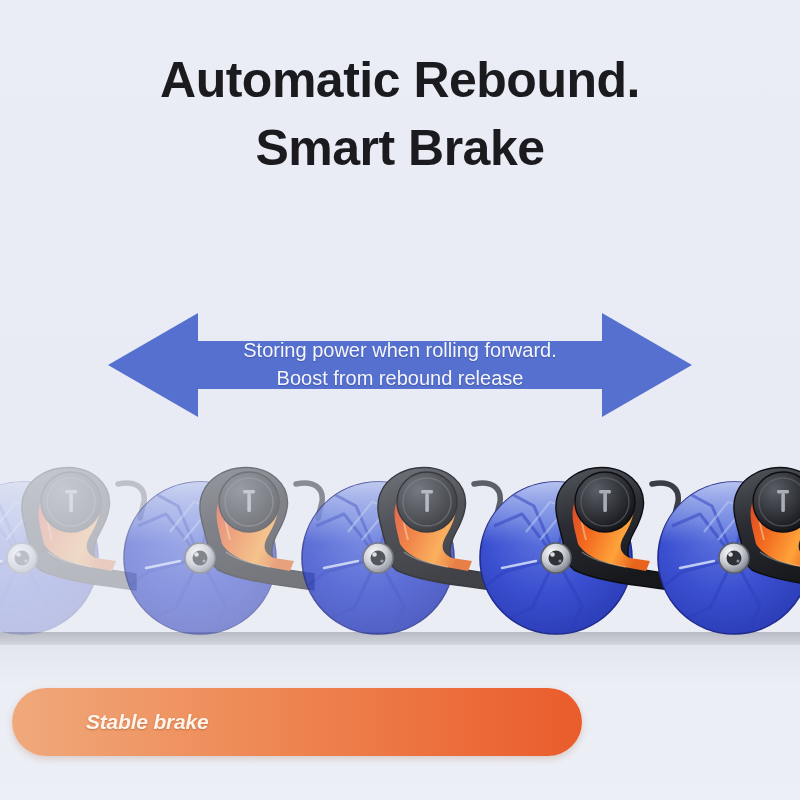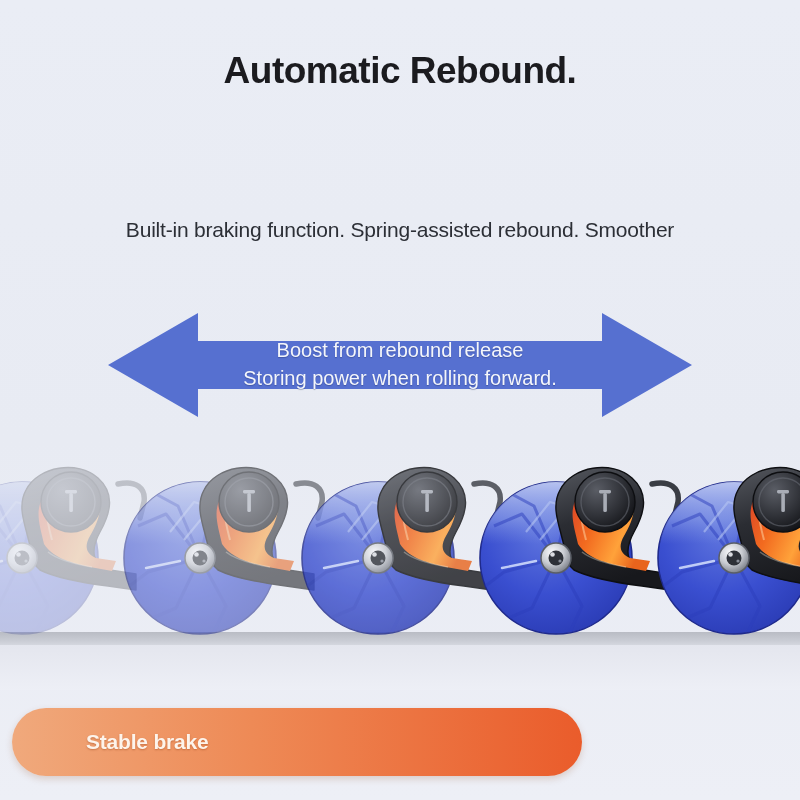--- a/index.html
+++ b/index.html
@@ -18,21 +18,21 @@
   }
 
   
   .headline {
     position: absolute;
     left: 0;
     top: 46px;
     width: 800px;
     text-align: center;
     color: #1b1b1f;
-    font-size: 37px;
+    font-size: 50px;
     font-weight: 700;
     letter-spacing: -0.5px;
     line-height: 1.36;
   }
   .headline-line { display: block; white-space: nowrap; }
 
   .subtitle {
     position: absolute;
     left: 0;
     top: 218px;
@@ -93,23 +93,24 @@
     height: 45px;
     background: linear-gradient(180deg, #e4e6ee 0%, #edeff6 100%);
   }
   .roller { position: absolute; top: 0; width: 250px; height: 215px; }
   .roller svg { display: block; width: 100%; height: 100%; overflow: visible; }
 
   
   .pill-bar {
     position: absolute;
     left: 12px;
-    top: 708px;
+    top: 688px;
     width: 776px;
     height: 68px;
+    font-style: italic;
   }
   .pill {
     position: absolute;
     top: 0;
     height: 68px;
     border-radius: 34px;
     display: flex;
     align-items: center;
     box-sizing: border-box;
     box-shadow: 0 3px 7px rgba(150,80,40,0.22);
@@ -138,31 +139,31 @@
     background: linear-gradient(90deg, #f3b185 0%, #ef8a56 45%, #e9542a 100%);
   }
 </style>
 </head>
 <body>
 
 <div id="poster">
 
   <div class="headline">
     <span class="headline-line">Automatic Rebound.</span>
+    <span class="headline-line">Smart Brake</span>
   </div>
 
-  <div class="subtitle">Built-in braking function. Spring-assisted rebound. Smoother</div>
 
   <div class="arrow-banner">
     <svg viewBox="0 0 604 130" preserveAspectRatio="none">
       <polygon points="10,65 100,13 100,41 504,41 504,13 594,65 504,117 504,89 100,89 100,117" fill="#5670d0"></polygon>
     </svg>
     <div class="arrow-text">
+      <span>Storing power when rolling forward.</span>
       <span>Boost from rebound release</span>
-      <span>Storing power when rolling forward.</span>
     </div>
   </div>
 
   <div class="product-stage">
     <div class="ground"></div>
     <div class="ground-fade"></div>
 
     <div class="roller" id="roller-0" style="left: -60px; opacity: 0.24;">
 <svg viewBox="0 0 250 215">
   <defs>

